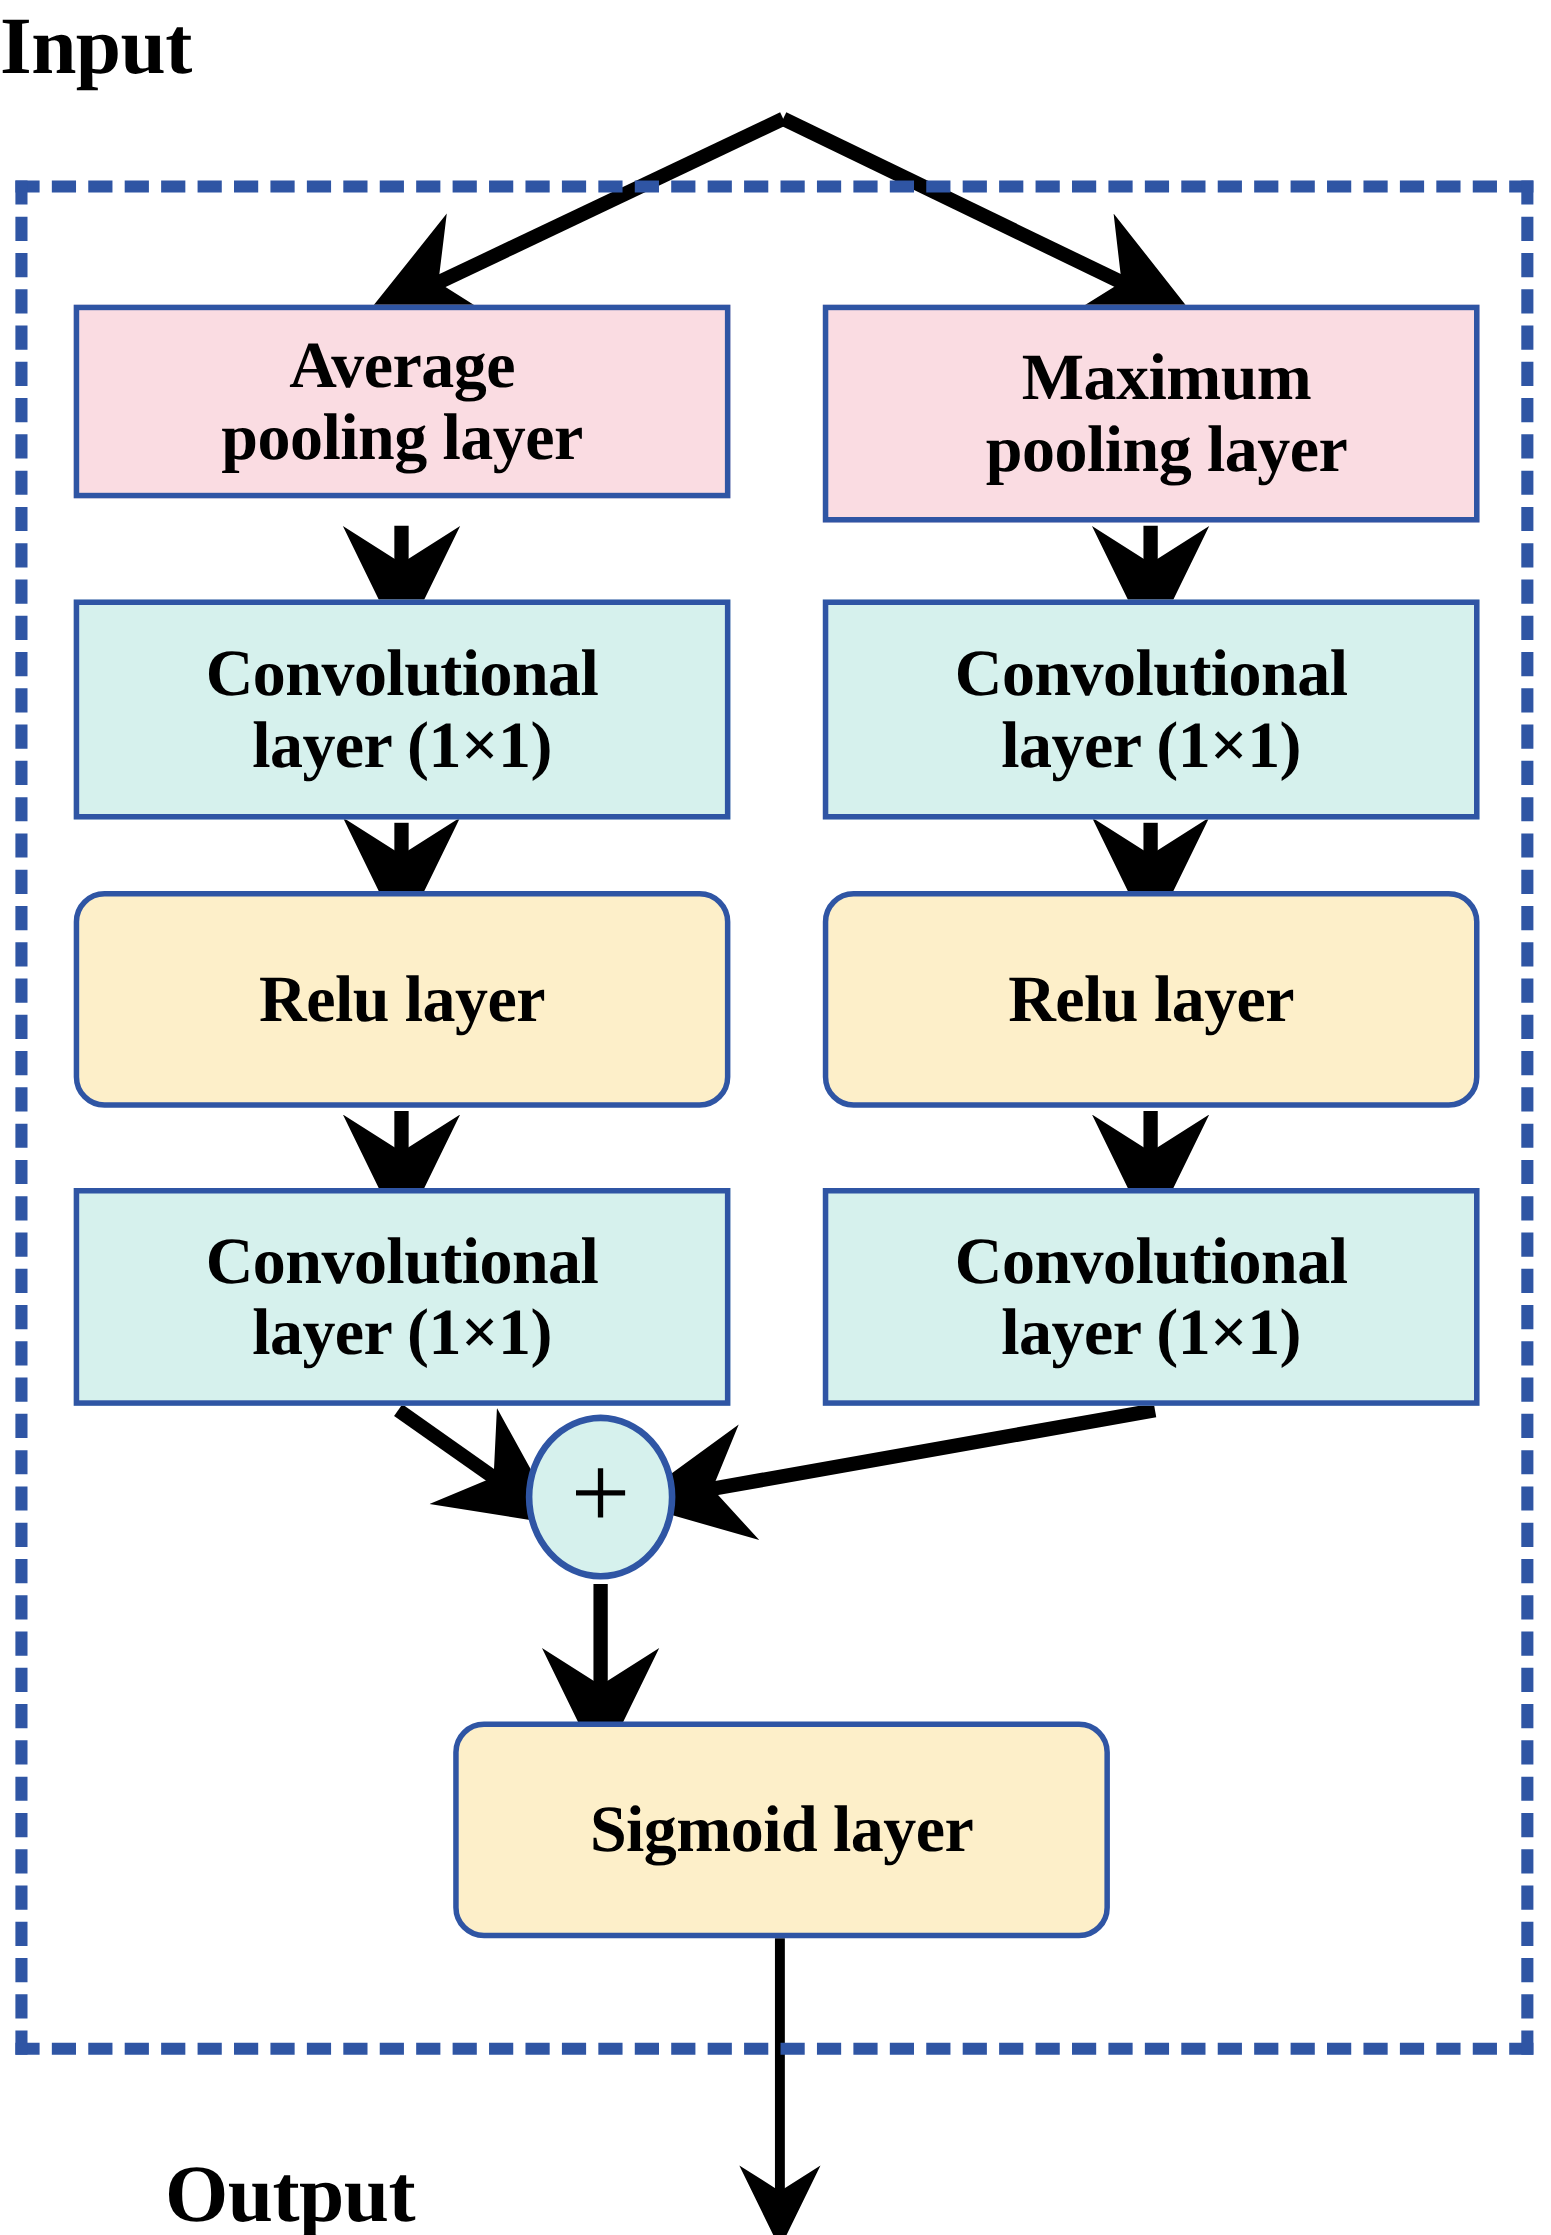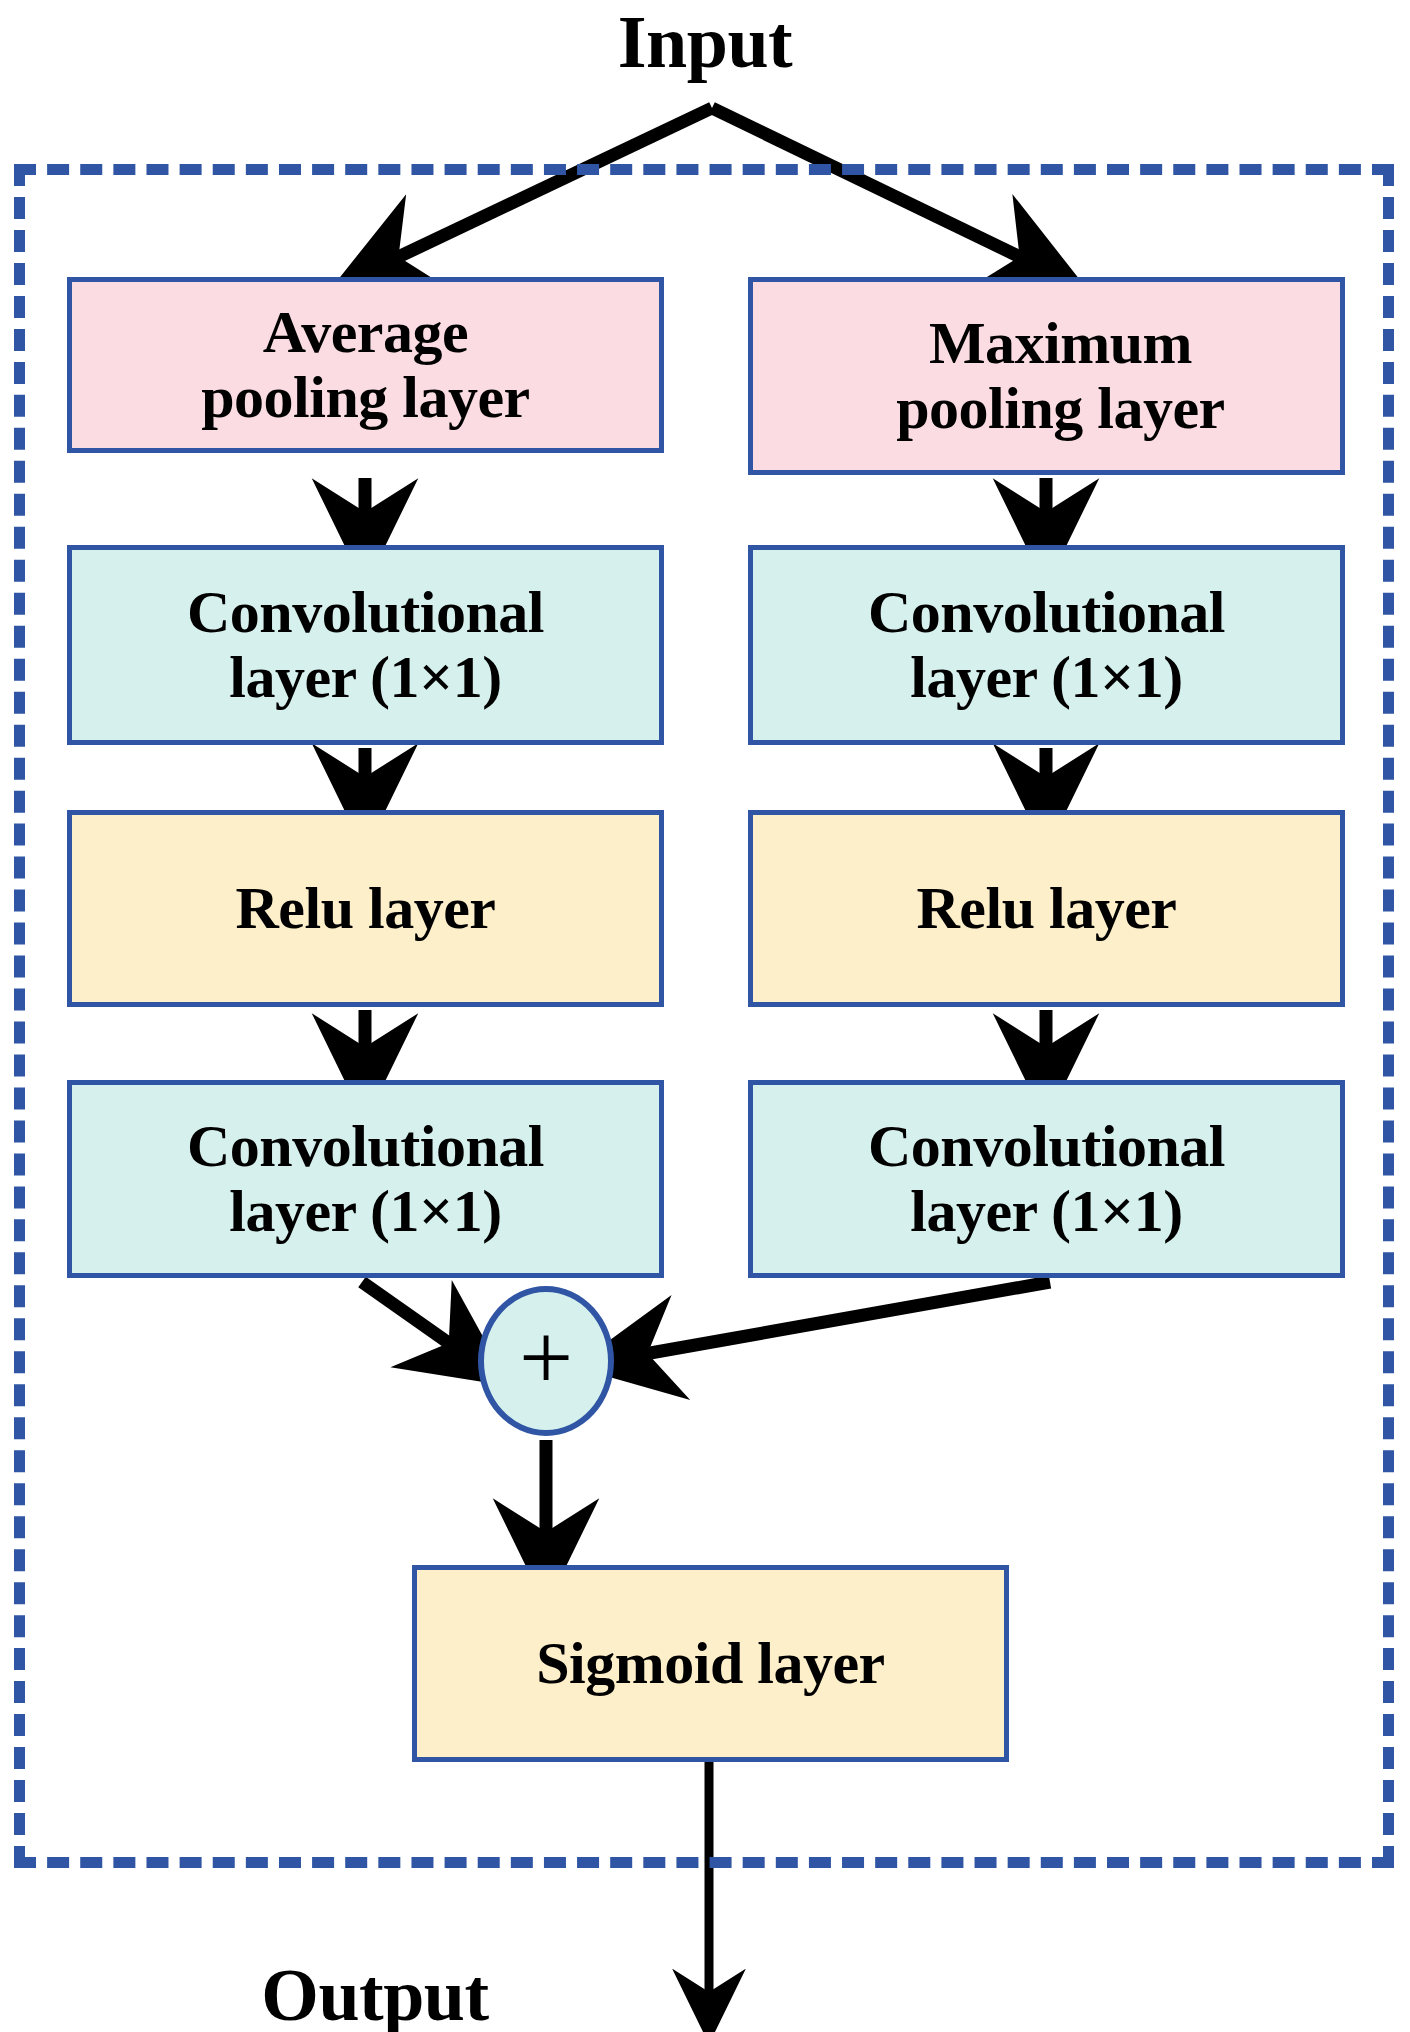--- a/index.html
+++ b/index.html
@@ -22,21 +22,21 @@
     width: 1410px;
     height: 2032px;
     pointer-events: none;
   }
 
   .ext-label {
     position: absolute;
     font-weight: bold;
     color: #000000;
     white-space: nowrap;
-    text-align: center;
+    text-align: left;
     line-height: 1;
   }
   #input-label {
     left: 0;
     top: 5px;
     width: 1410px;
     font-size: 74px;
     letter-spacing: -0.5px;
   }
   #output-label {
@@ -73,21 +73,21 @@
     line-height: 1.08;
     letter-spacing: -0.5px;
   }
   .node-box .line { display: block; white-space: nowrap; }
 
   .fill-pink { background: #fadce2; }
   .fill-cyan { background: #d6f1ed; }
   .fill-cream { background: #fdefc9; }
 
   .two-line { font-size: 60px; }
-  .one-line { font-size: 60px; }
+  .one-line { font-size: 60px; border-radius: 28px; }
 
   #box-avg-pool   { left: 67px;  top: 277px;  width: 597px; height: 176px; }
   #box-max-pool   { left: 748px; top: 277px;  width: 597px; height: 198px; padding-left: 28px; }
   #box-conv-a1    { left: 67px;  top: 545px;  width: 597px; height: 200px; }
   #box-conv-b1    { left: 748px; top: 545px;  width: 597px; height: 200px; }
   #box-relu-a     { left: 67px;  top: 810px;  width: 597px; height: 197px; }
   #box-relu-b     { left: 748px; top: 810px;  width: 597px; height: 197px; }
   #box-conv-a2    { left: 67px;  top: 1080px; width: 597px; height: 198px; }
   #box-conv-b2    { left: 748px; top: 1080px; width: 597px; height: 198px; }
   #box-sigmoid    { left: 412px; top: 1565px; width: 597px; height: 197px; }

